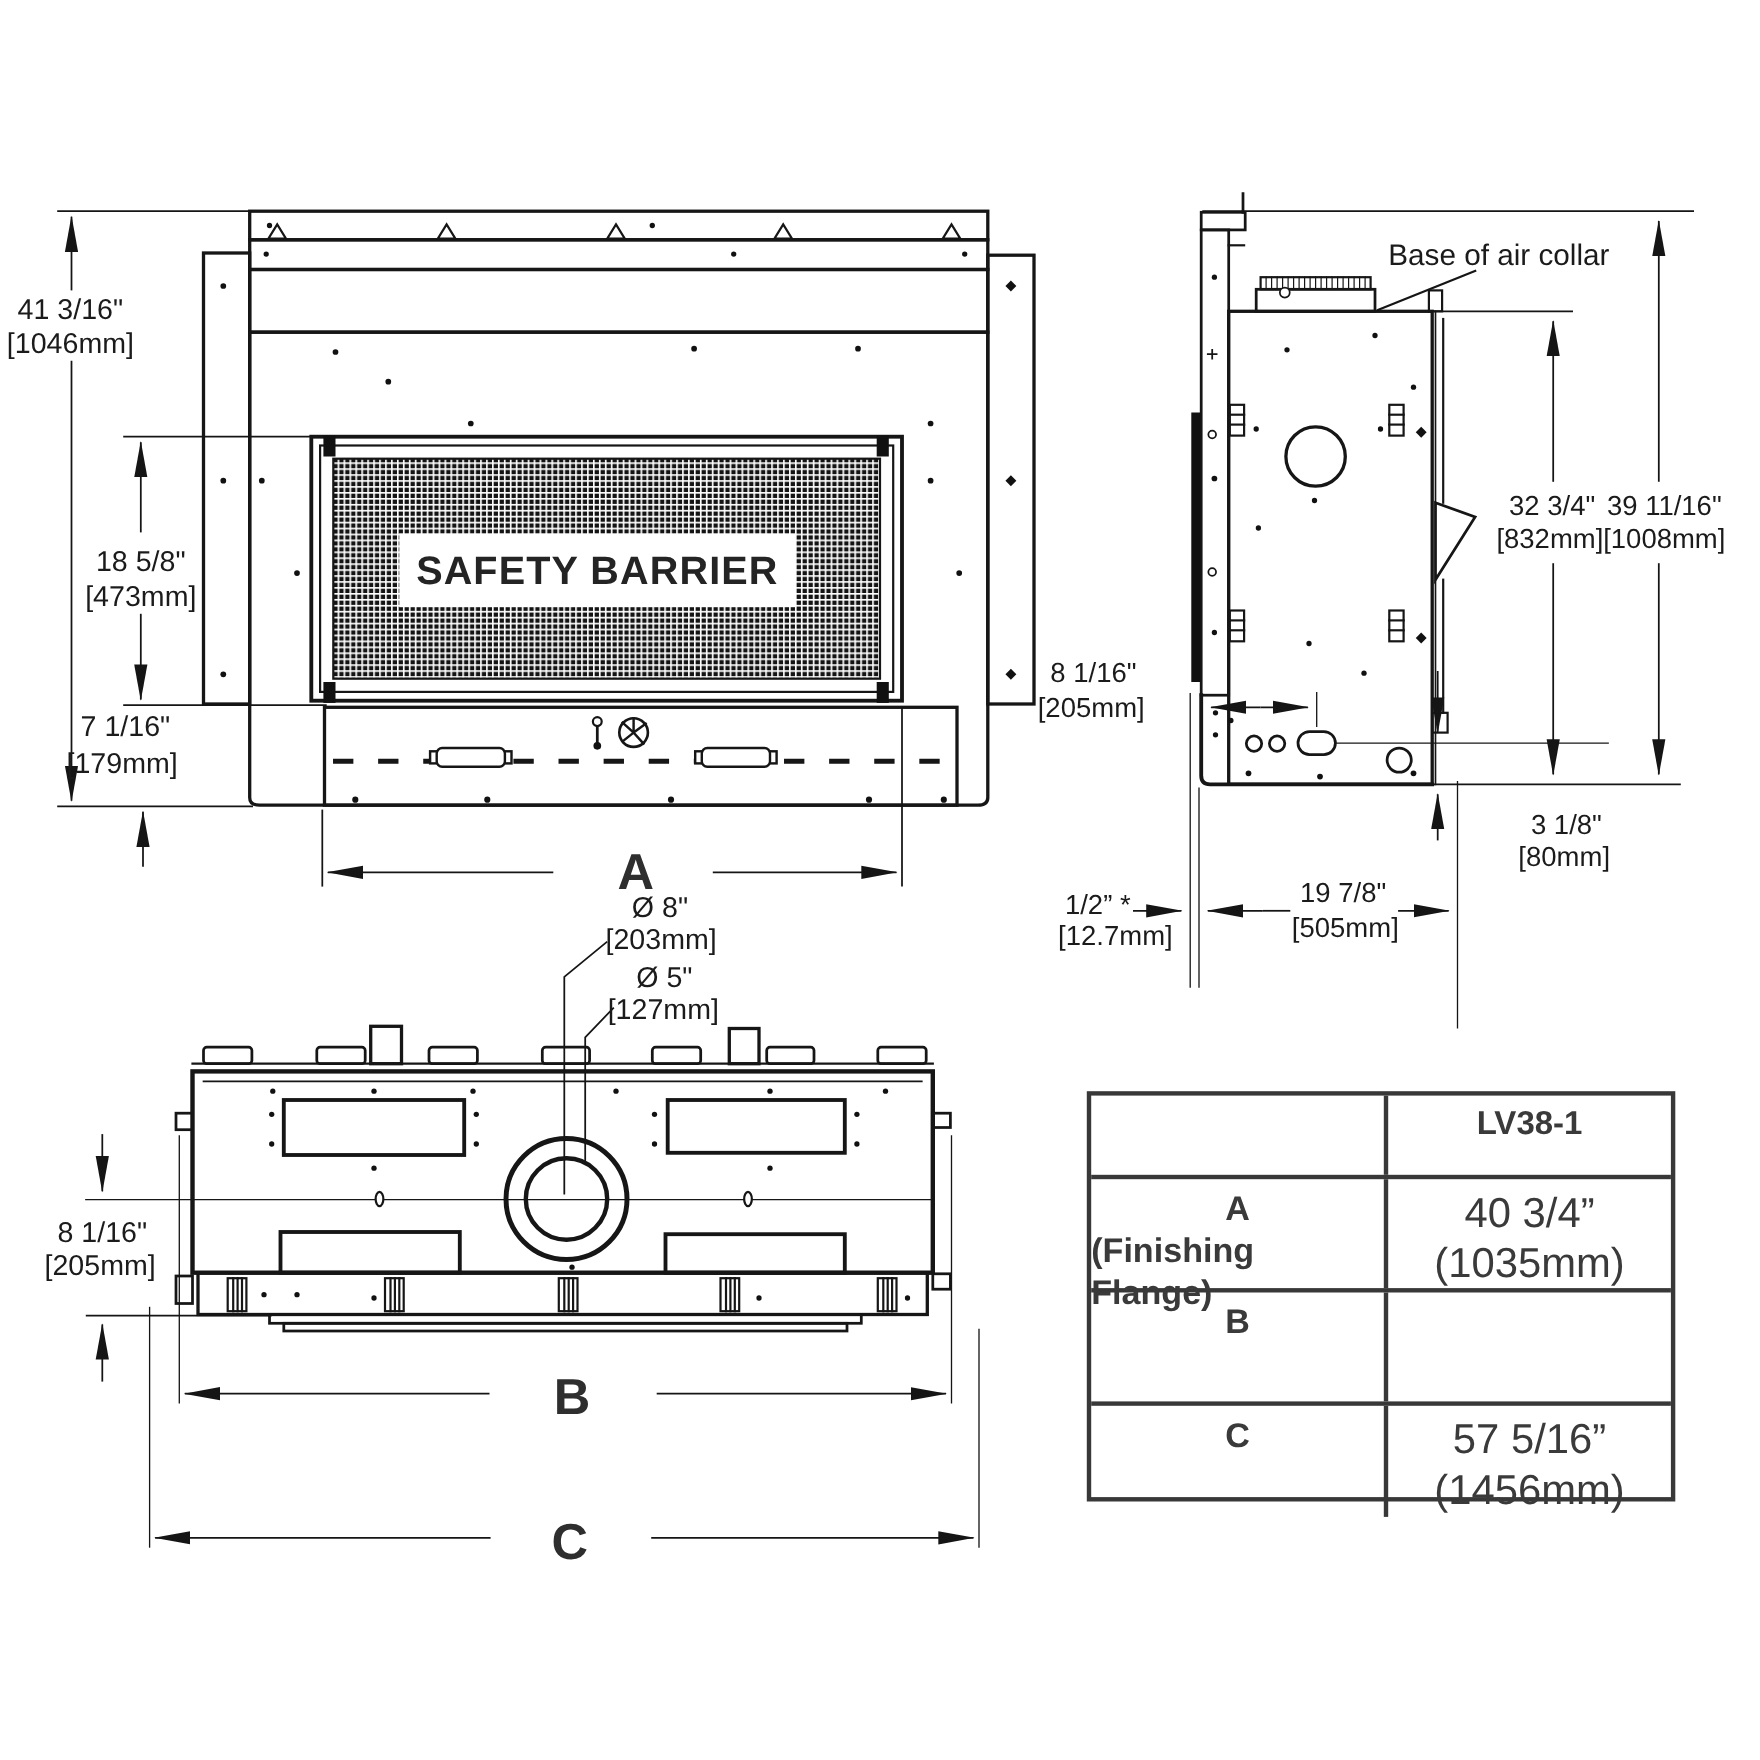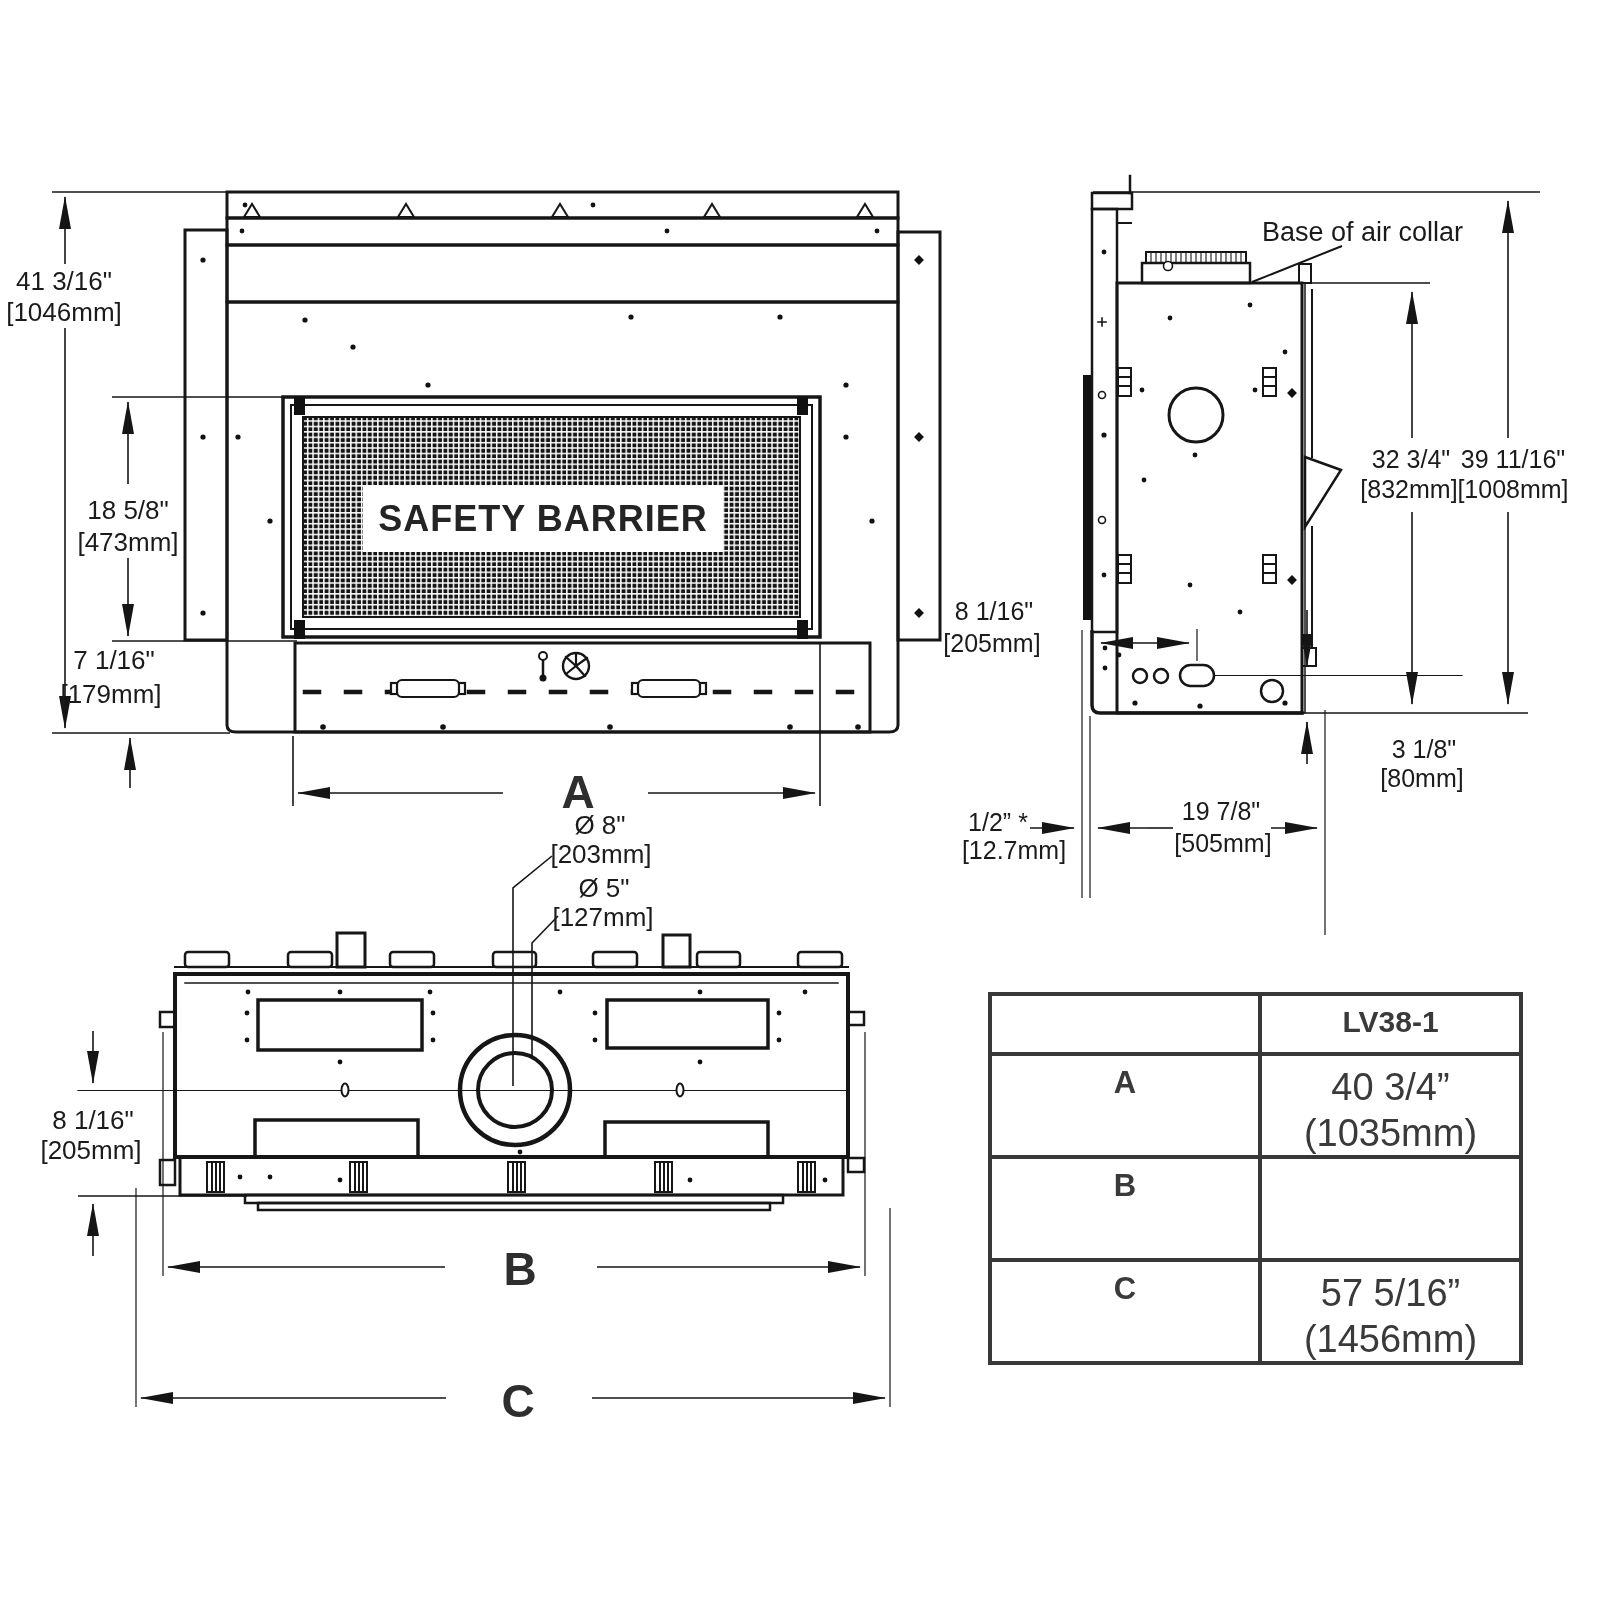--- a/index.html
+++ b/index.html
@@ -13,21 +13,21 @@
   .collar{font-size:27px;}
   
   .tbl{position:absolute;left:988px;top:992px;width:535px;height:373px;box-sizing:border-box;
        border:4px solid #383838;background:#fff;color:#3a3a3a;}
   .trow{display:flex;box-sizing:border-box;border-top:4px solid #383838;}
   .trow:first-child{border-top:none;}
   .tc{box-sizing:border-box;display:flex;flex-direction:column;align-items:center;
       justify-content:flex-start;padding-top:8px;line-height:1.22;}
   .tl{width:270px;border-right:4px solid #383838;font-weight:bold;font-size:31px;}
   .tv{flex:1;font-size:38px;}
-  .hrow{height:56px;}
+  .hrow{height:72px;}
   .drow{height:103px;}
   .lastrow{flex:1;}
   .modelcell{font-weight:bold;font-size:30px;}
 </style>
 </head>
 <body>
 
 <div id="stage">
 
 <svg width="1600" height="1600" viewBox="0 0 1600 1600">
@@ -391,20 +391,21 @@
   <div class="tbl">
     <div class="trow hrow">
       <div class="tc tl"></div>
       <div class="tc tv modelcell">
         <span>LV38-1</span>
       </div>
     </div>
     <div class="trow drow">
       <div class="tc tl">
         <span>A</span>
+        <span>(Finishing Flange)</span>
       </div>
       <div class="tc tv">
         <span>40 3/4”</span>
         <span>(1035mm)</span>
       </div>
     </div>
     <div class="trow drow">
       <div class="tc tl">
         <span>B</span>
       </div>

